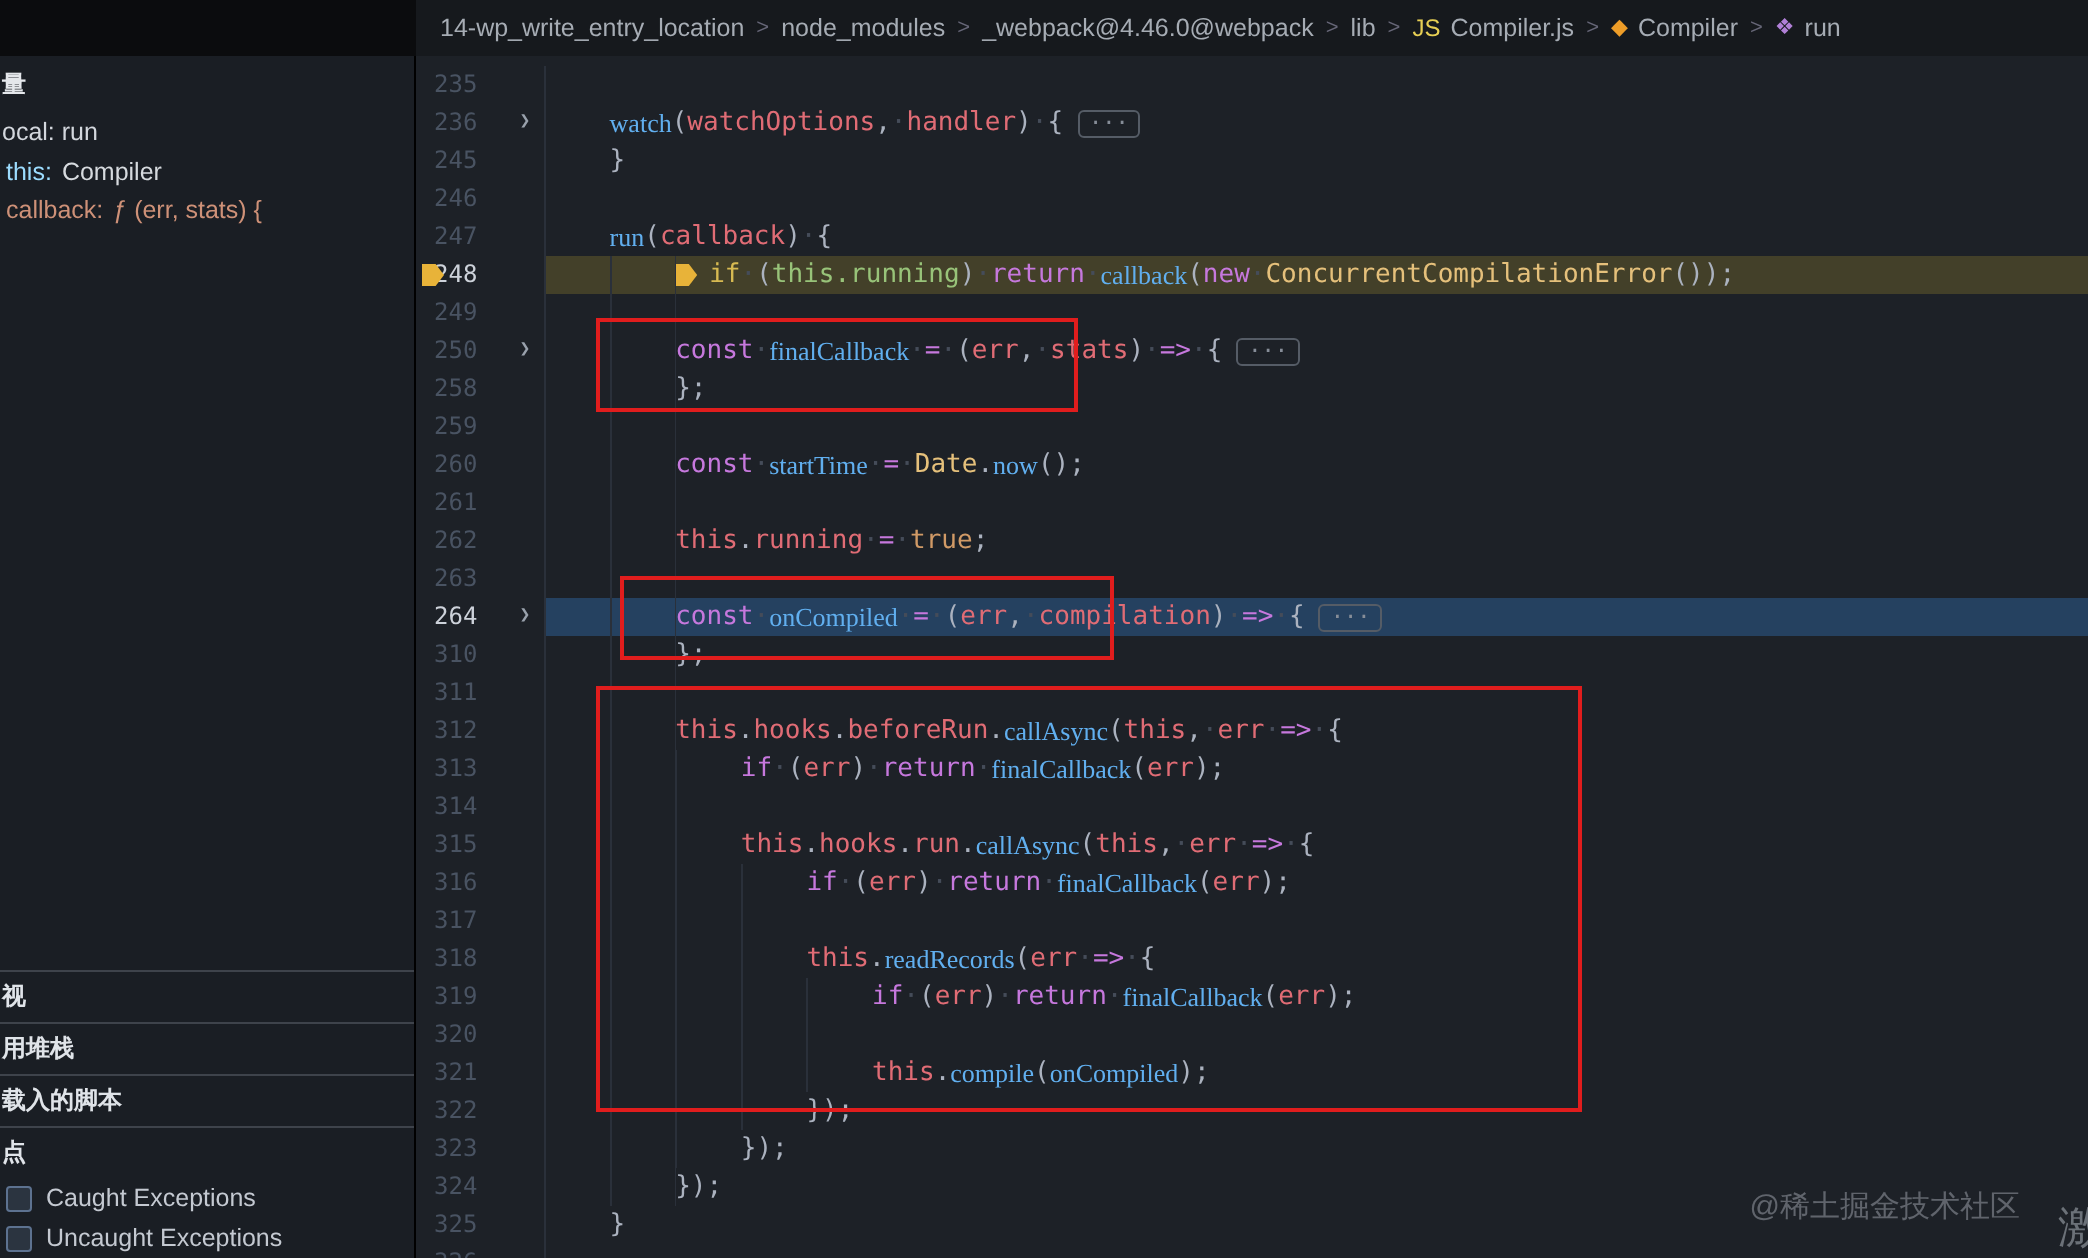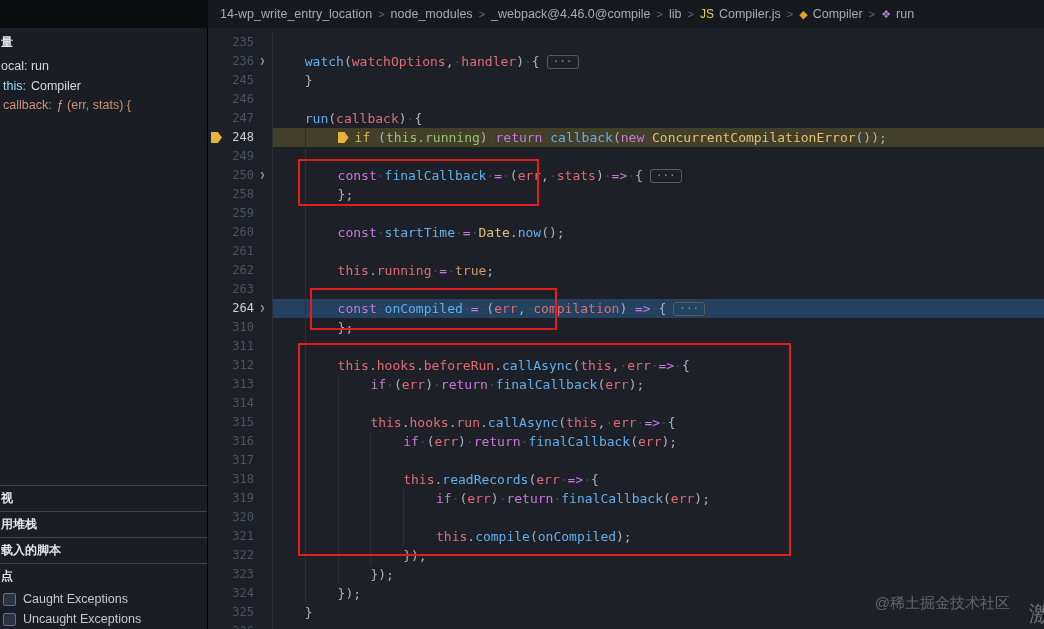--- a/index.html
+++ b/index.html
@@ -33,31 +33,31 @@
   .scope-row { padding:3px 0 4px 0; color:#ced2d9; }
   .sb-bottom { margin-top:auto; }
   .sb-sec { border-top:1px solid #3e434b; padding:4px 0 4px 1px; font-weight:bold; color:#e0e4e9; font-size:12px; }
   .sb-chk { display:flex; align-items:center; gap:7px; padding:3px 0 3px 3px; color:#c4c9d1; }
   .chk { width:13px; height:13px; flex:none; border-radius:2px; background:#2b3440; border:1px solid #5d7290; }
 
   
   .editor { flex:1; position:relative; background:#1d2127; padding-top:5px; overflow:hidden; }
   .row { display:flex; height:19px; line-height:19px; font-family:"DejaVu Sans Mono","Liberation Mono",monospace; font-size:13px; white-space:pre; }
   .gutter { width:64px; flex:none; position:relative; display:flex; align-items:center; }
-  .lnum { display:inline-block; width:37px; text-align:right; color:#495362; font-size:12px; margin-left:9px; }
+  .lnum { display:inline-block; width:37px; text-align:left; color:#495362; font-size:12px; margin-left:9px; }
   .lnum.active { color:#cdd2da; }
   .fold { width:17px; text-align:center; color:#99a1ac; font-size:9px; }
   .code { flex:1; display:flex; align-items:center; position:relative; min-width:0; }
   .row.hl-debug .code { background:rgba(203,179,50,0.22); }
   .row.hl-selected .code { background:rgba(43,92,143,0.55); }
   .indent { align-self:stretch; flex:none;
     background-image:repeating-linear-gradient(to right,#2a303a 0,#2a303a 1px,transparent 1px,transparent 32.8px); }
 
   .tk-k { color:#c678dd; }
-  .tk-f { color:#61afef; }
+  .tk-f { color:#61afef;font-family:Liberation Serif, serif; }
   .tk-v { color:#e06c75; }
   .tk-c { color:#e5c07b; }
   .tk-b { color:#d19a66; }
   .tk-o { color:#c678dd; }
   .tk-p { color:#abb2bf; }
   .tk-w { color:#454c59; }
   .tk-g { color:#98c379; }
   .tk-y { color:#d7ba52; }
 
   .fold-badge { display:inline-flex; align-items:center; height:14px; margin-left:7px; padding:0 5px;
@@ -83,21 +83,21 @@
 
 <div class="app">
 
   <div class="topbar">
     <div class="topbar-left"></div>
     <div class="breadcrumb">
         <span class="bc-item">14-wp_write_entry_location</span>
         <span class="bc-sep">&gt;</span>
         <span class="bc-item">node_modules</span>
         <span class="bc-sep">&gt;</span>
-        <span class="bc-item">_webpack@4.46.0@compile</span>
+        <span class="bc-item">_webpack@4.46.0@webpack</span>
         <span class="bc-sep">&gt;</span>
         <span class="bc-item">lib</span>
         <span class="bc-sep">&gt;</span>
         <span class="bc-ico js">JS</span>
         <span class="bc-item">Compiler.js</span>
         <span class="bc-sep">&gt;</span>
         <span class="bc-ico class">◆</span>
         <span class="bc-item">Compiler</span>
         <span class="bc-sep">&gt;</span>
         <span class="bc-ico method">❖</span>

